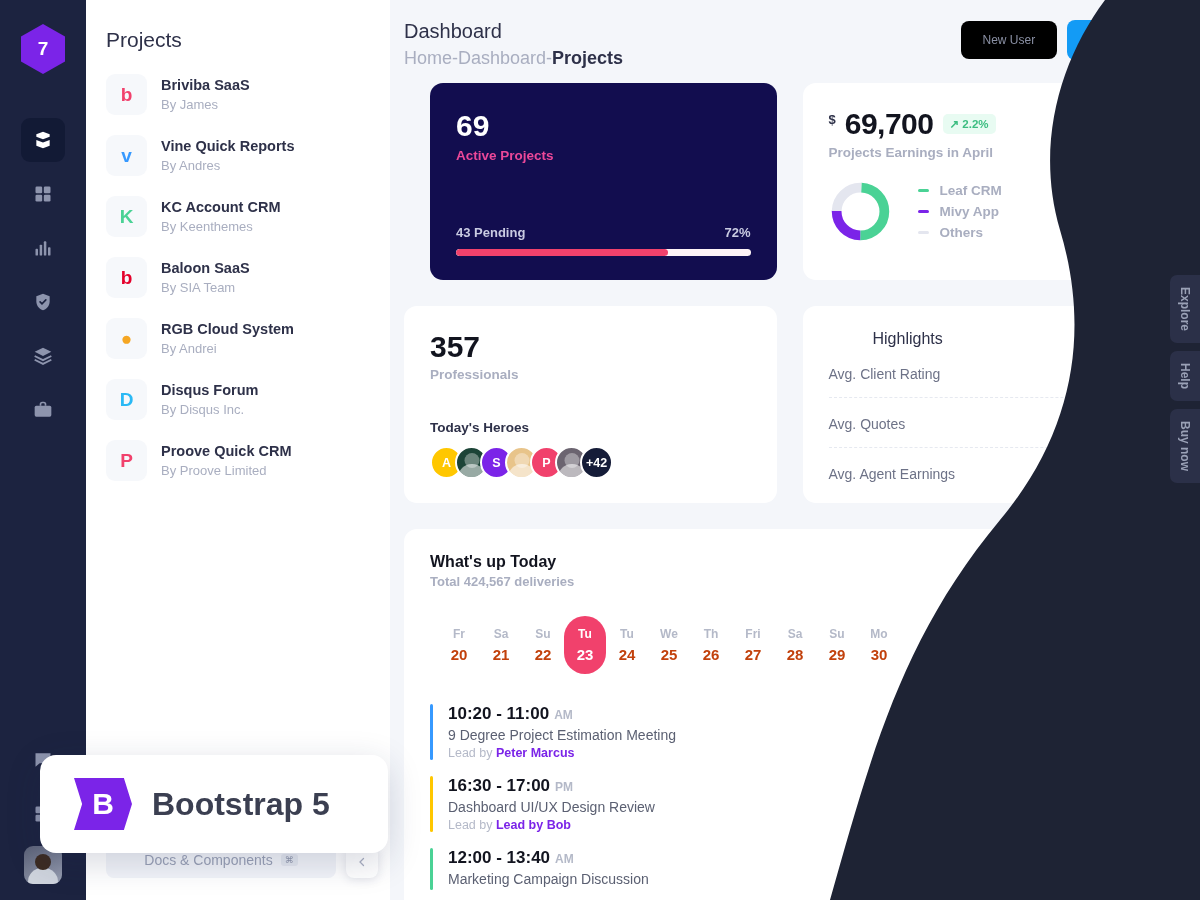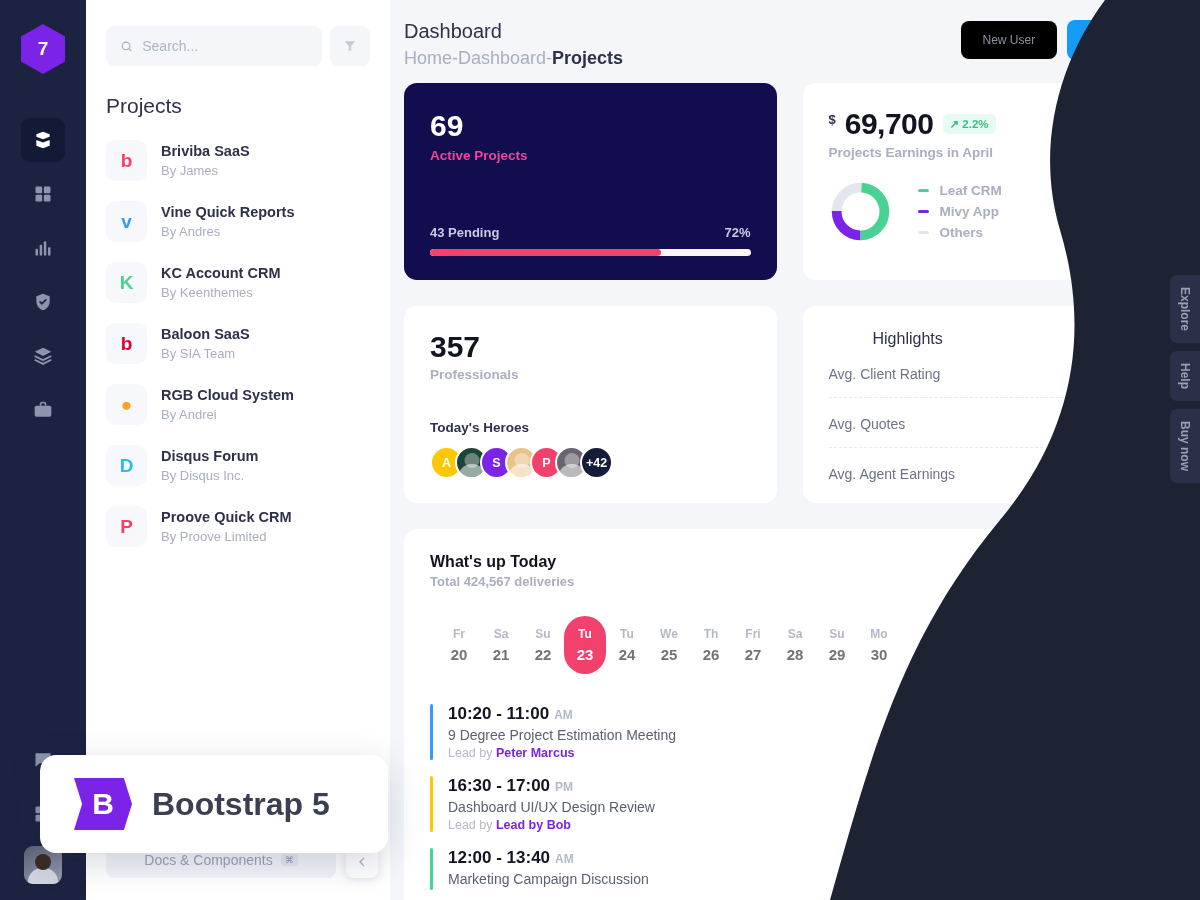--- a/index.html
+++ b/index.html
@@ -109,21 +109,21 @@
     padding: 12px 22px; font-size: 14px; font-weight: bold;
     font-family: "Liberation Sans", sans-serif;
   }
 
   .grid { display: flex; gap: 26px; padding: 14px 25px 0 14px; }
   .col { display: flex; flex-direction: column; gap: 26px; flex: 1; }
   .card { background: #fff; border-radius: 13px; }
 
   
   .card-dark { background: #120d4f; border-radius: 13px; padding: 26px 26px 24px 26px; height: 197px;
-    display: flex; flex-direction: column; }
+    display: flex; flex-direction: column; margin-left: 26px; }
   .big-num { font-size: 30px; color: #fff; font-weight: bold; line-height: 1.1; }
   .sub-lbl { font-size: 13.5px; color: #ec4899; margin-top: 6px; font-weight: bold; }
   .prog-row { margin-top: auto; display: flex; justify-content: space-between;
     font-size: 13px; color: #c9cbe2; font-weight: bold; }
   .prog-track { margin-top: 9px; height: 7px; border-radius: 4px; background: #fdf3f6; overflow: hidden; }
   .prog-fill { height: 100%; background: #f1416c; border-radius: 4px; }
 
   
   .card-earn { padding: 24px 26px; height: 197px; }
   .earn-top { display: flex; align-items: center; gap: 9px; }
@@ -171,21 +171,21 @@
   .wu-head { display: flex; align-items: flex-start; }
   .wu-title { font-size: 16px; color: #12141f; font-weight: bold; }
   .wu-sub { font-size: 13px; color: #a9aec0; margin-top: 3px; font-weight: bold; }
   .btn-report { margin-left: auto; background: #f4f6fa; border: none; border-radius: 8px;
     padding: 11px 17px; color: #9aa1b6; font-size: 13px; font-weight: bold;
     font-family: "Liberation Sans", sans-serif; }
   .days { display: flex; justify-content: flex-start; margin-top: 26px; padding: 0 8px; }
   .day { width: 42px; height: 58px; border-radius: 21px; display: flex; flex-direction: column;
     align-items: center; justify-content: center; gap: 5px; }
   .day .dow { font-size: 12px; color: #b4b9c8; font-weight: bold; }
-  .day .dnum { font-size: 15px; color: #737373; font-weight: bold; }
+  .day .dnum { font-size: 15px; color: #c2410c; font-weight: bold; }
   .day.on { background: #f1416c; }
   .day.on .dow, .day.on .dnum { color: #fff; }
   .events { margin-top: 22px; }
   .event { display: flex; align-items: center; padding: 8px 0 8px 0; }
   .ebar { width: 3px; border-radius: 2px; align-self: stretch; margin-right: 15px; }
   .etime { font-size: 17px; color: #12141f; font-weight: bold; }
   .eap { font-size: 12px; color: #b4b9c8; font-weight: bold; margin-left: 5px; }
   .etitle { font-size: 14px; color: #5b6072; margin-top: 3px; }
   .elead { font-size: 12.5px; color: #b4b9c8; margin-top: 3px; }
   .elead b { color: #7b24e8; }
@@ -273,34 +273,20 @@
             <rect x="13" y="3" width="8" height="8" rx="1.5"></rect>
             <rect x="3" y="13" width="8" height="8" rx="1.5"></rect>
             <rect x="13" y="13" width="8" height="8" rx="1.5"></rect>
           </svg>
       </div>
       <div class="rail-avatar"></div>
     </div>
   </div>
 
   <div class="aside">
-    <div class="aside-search-row">
-      <div class="search-box">
-        <svg viewBox="0 0 24 24">
-            <circle cx="11" cy="11" r="7"></circle>
-            <path d="M20 20l-4-4" stroke-linecap="round"></path>
-          </svg>
-        <input class="search-input" placeholder="Search..." style="">
-      </div>
-      <button class="filter-btn">
-        <svg viewBox="0 0 24 24">
-            <path d="M3 4h18l-7 8v7l-4 2v-9L3 4z"></path>
-          </svg>
-      </button>
-    </div>
     <div class="aside-title">Projects</div>
     <div class="proj-list" id="proj-list">
         <div class="proj-item">
           <div class="proj-logo" style="color:#f1416c">b</div>
           <div>
             <div class="proj-name">Briviba SaaS</div>
             <div class="proj-by">By James</div>
           </div>
         </div>
         <div class="proj-item">

